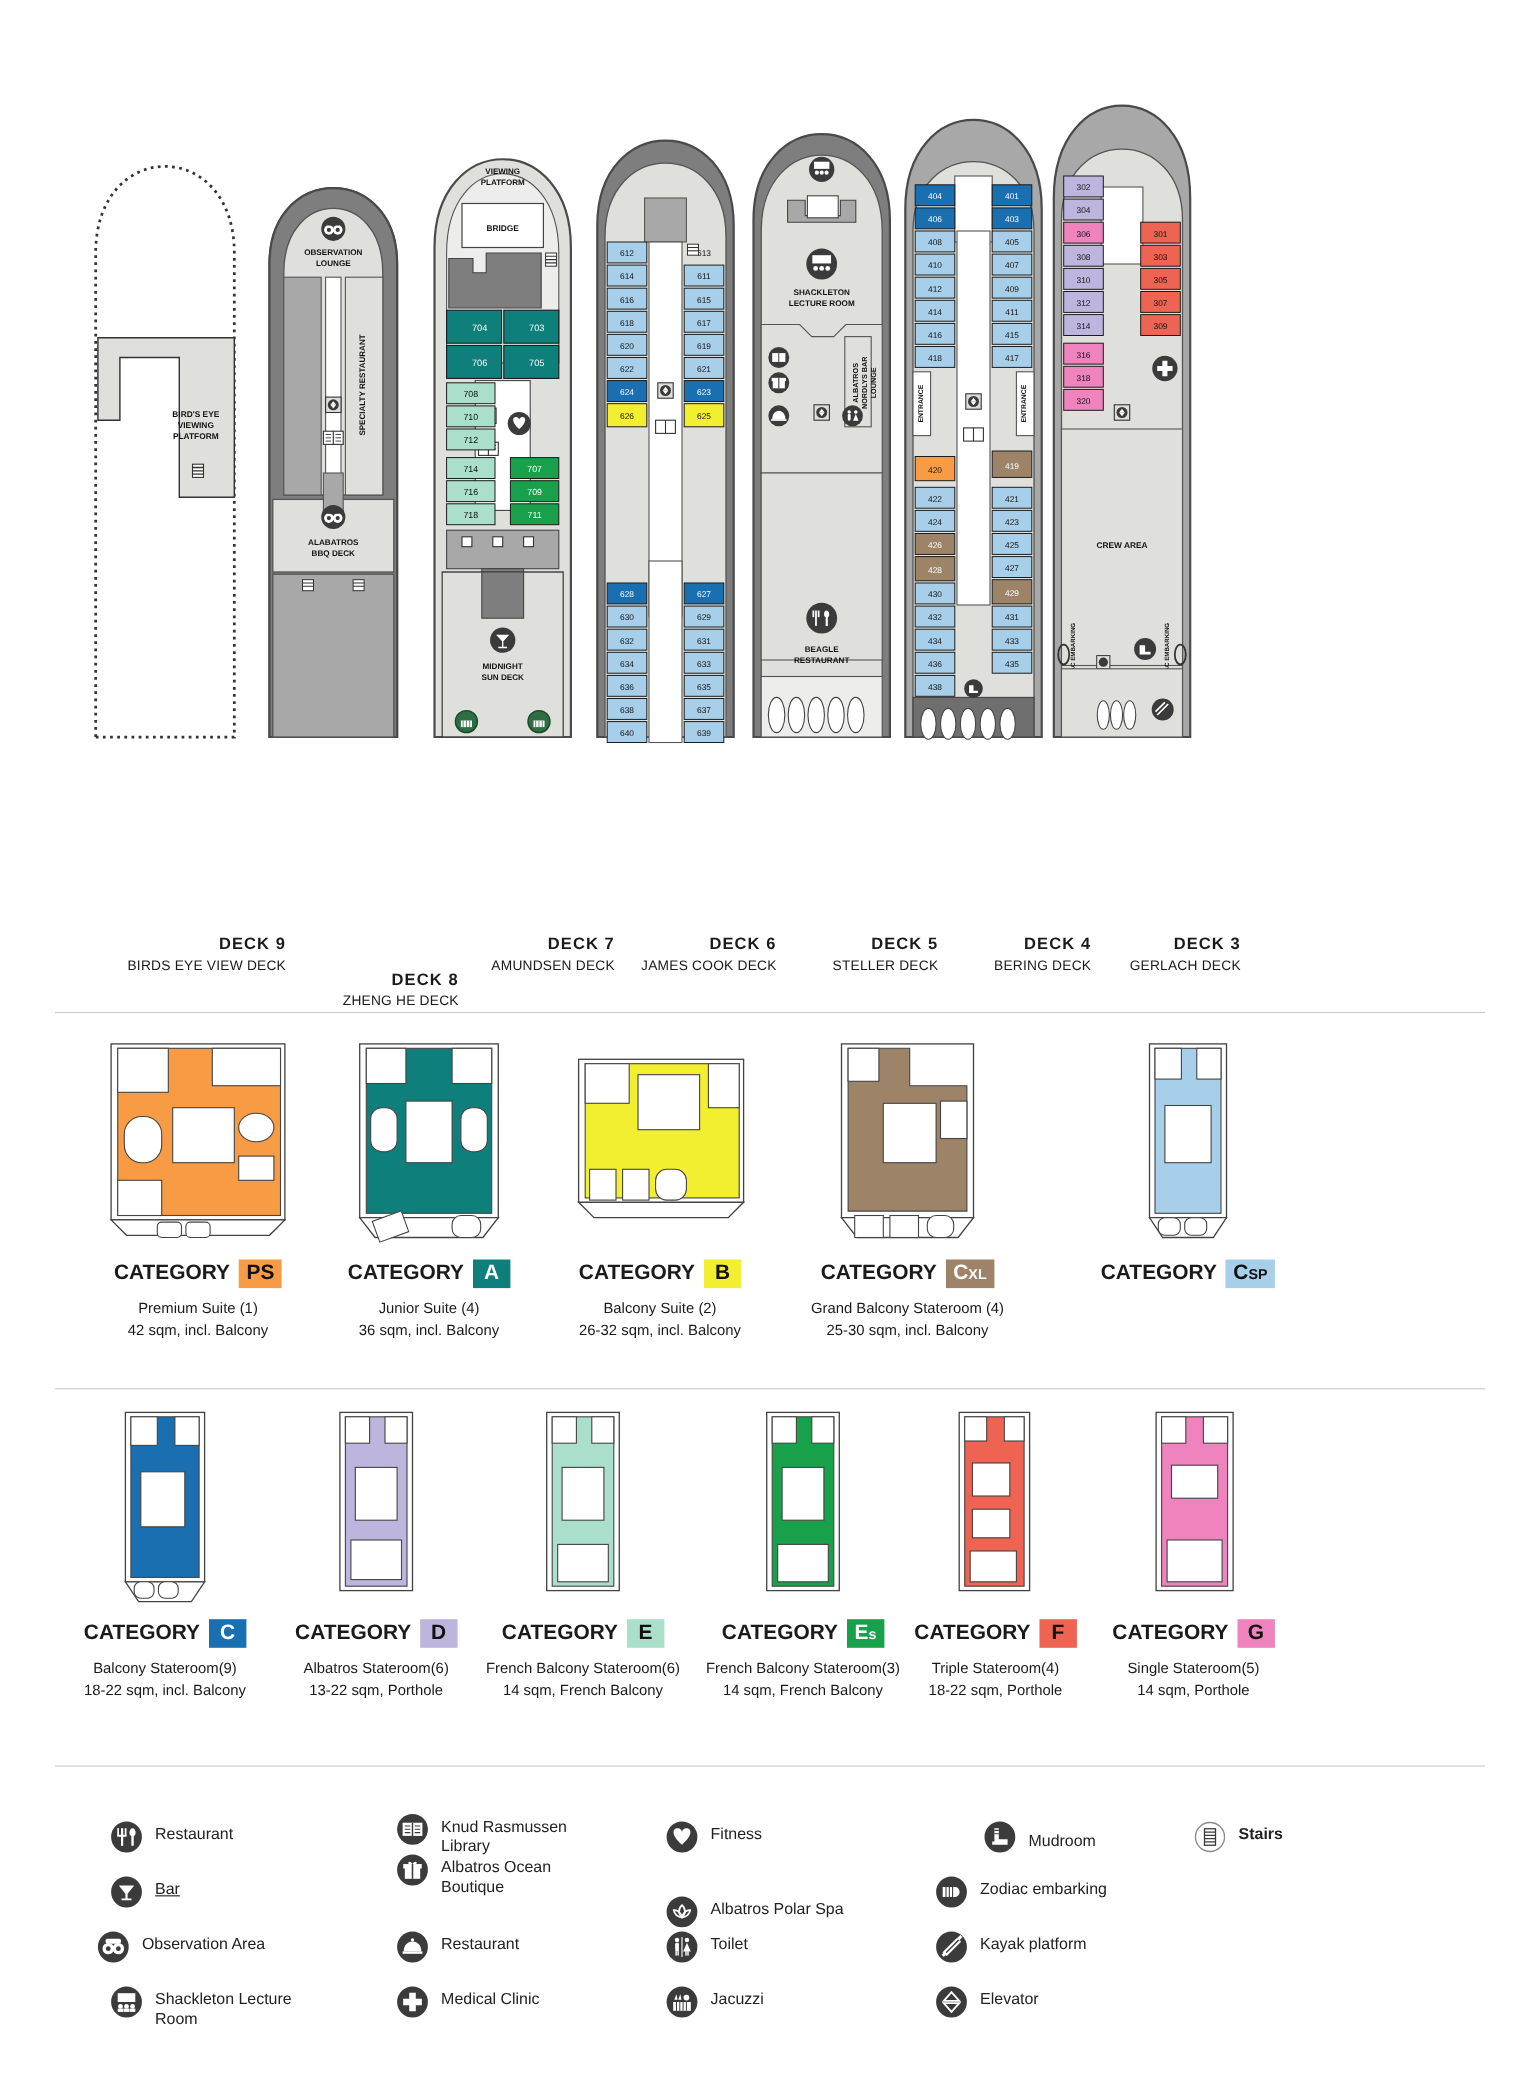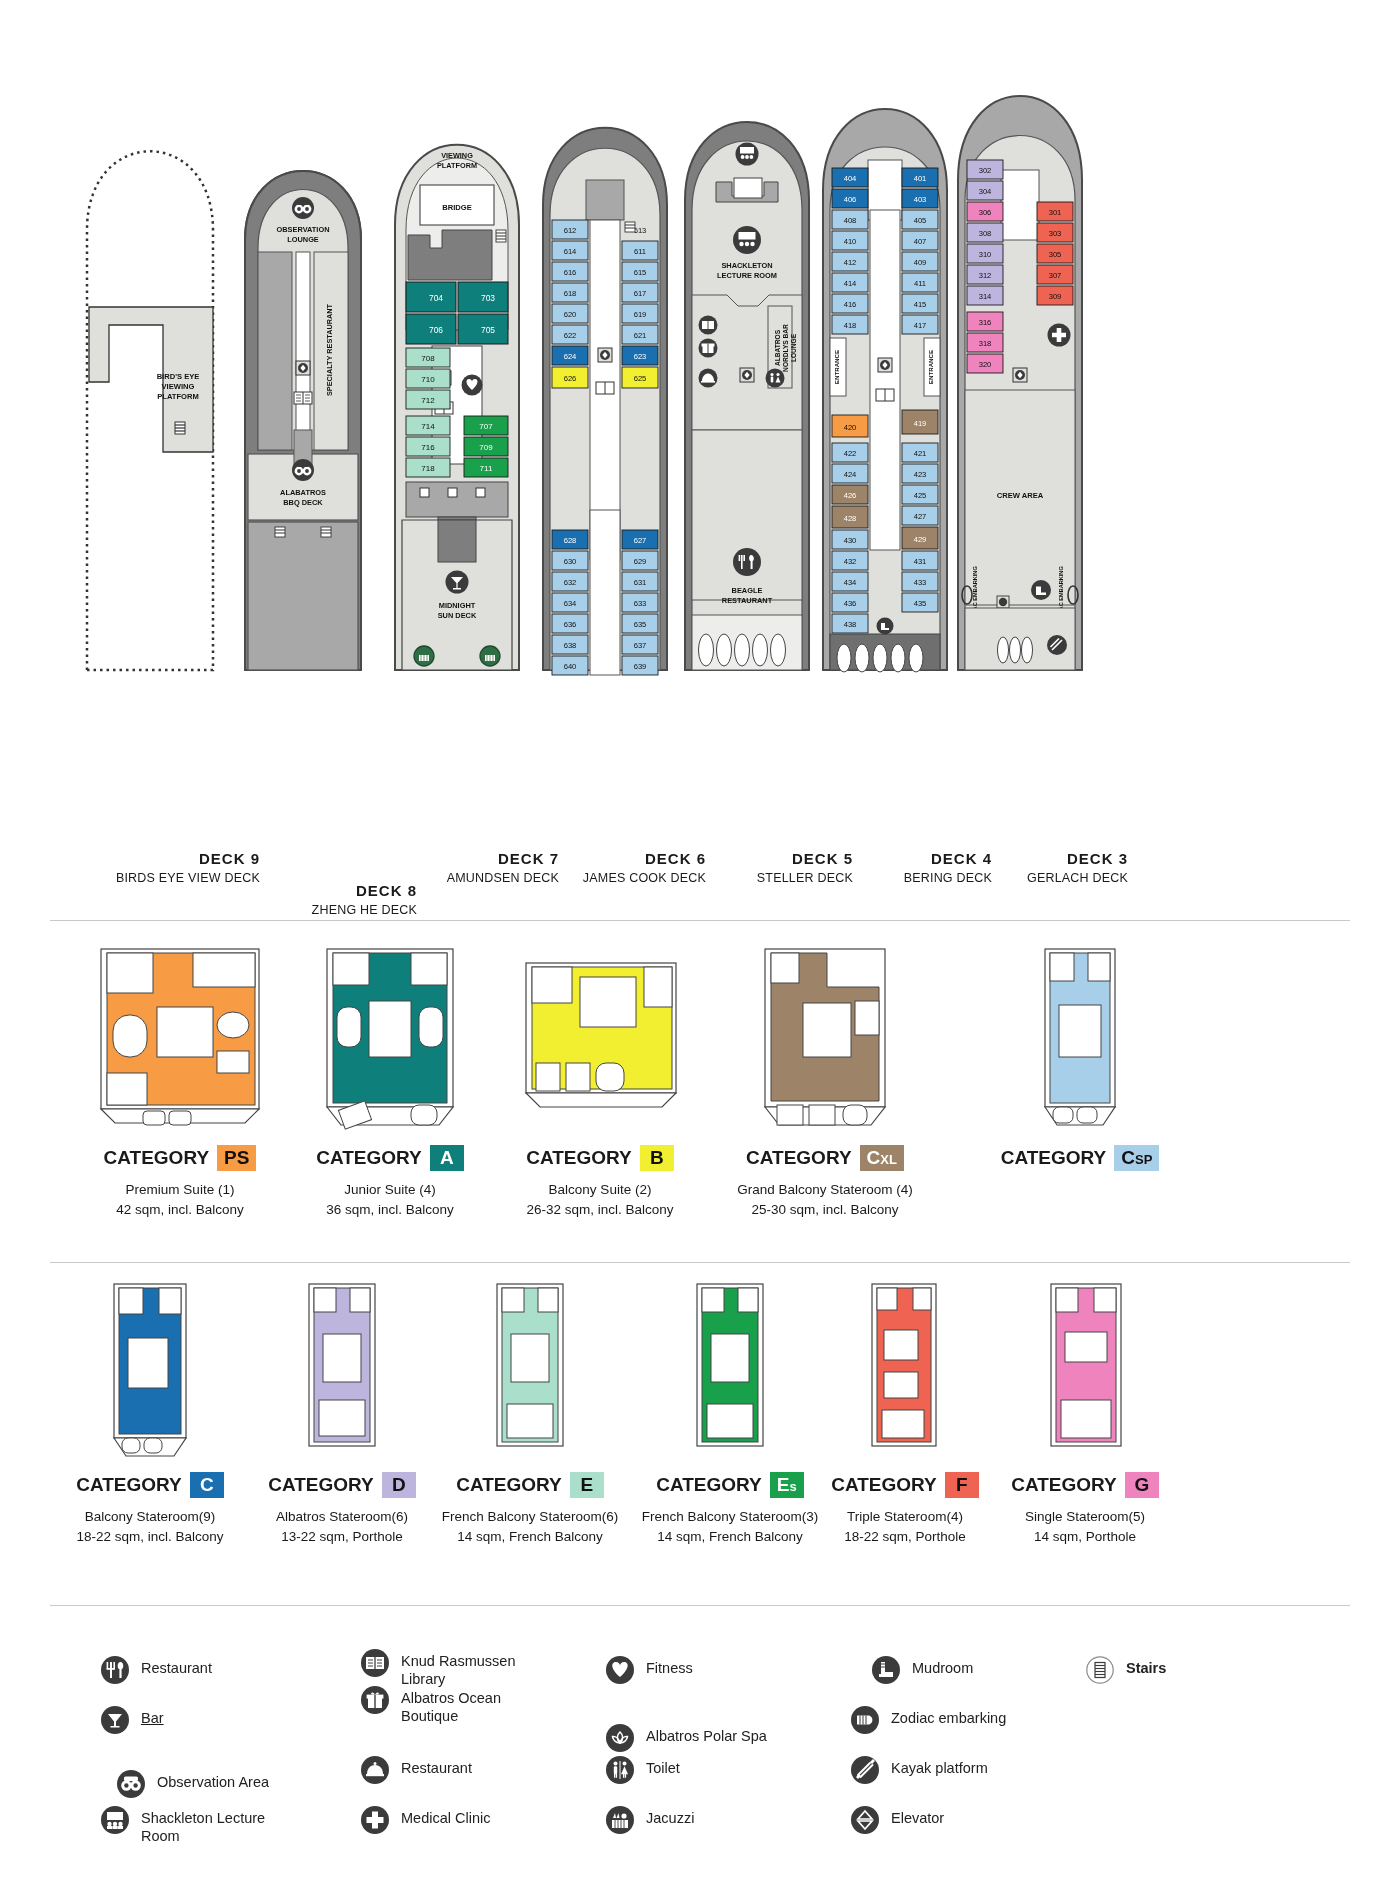--- a/index.html
+++ b/index.html
@@ -1007,21 +1007,21 @@
   </div>
   <div class="lg-item" style="left:100px; top:75px;text-decoration:underline;">
     <span class="lg-ico">
       <svg width="30" height="30" viewBox="0 0 30 30">
           <circle cx="15" cy="15" r="14" fill="#3b3b3b"></circle>
         <path d="M8 9 L22 9 L16 16.5 L16 21 L19.5 21 L19.5 22.6 L10.5 22.6 L10.5 21 L14 21 L14 16.5 Z" fill="#fff"></path>
         </svg>
     </span>
     <span class="lg-text">Bar</span>
   </div>
-  <div class="lg-item" style="left:116px; top:125px;margin-top:14px;">
+  <div class="lg-item" style="left:88px; top:125px;">
     <span class="lg-ico">
       <svg width="30" height="30" viewBox="0 0 30 30">
           <circle cx="15" cy="15" r="14" fill="#3b3b3b"></circle>
         <circle cx="10.4" cy="16.5" r="5.2" fill="#fff"></circle>
           <circle cx="19.6" cy="16.5" r="5.2" fill="#fff"></circle>
         <circle cx="10.4" cy="16.5" r="2.2" fill="#3b3b3b"></circle>
           <circle cx="19.6" cy="16.5" r="2.2" fill="#3b3b3b"></circle>
         <rect x="8" y="7.5" width="14" height="4.5" rx="1.6" fill="#fff"></rect>
         </svg>
     </span>
@@ -1152,21 +1152,21 @@
         <g fill="#fff">
             <path d="M8 13 L10 8 L11 13 Z"></path>
             <path d="M11.5 13 L13.5 8 L14.5 13 Z"></path>
         <circle cx="19" cy="11" r="2.6"></circle>
           </g>
         </svg>
     </span>
     <span class="lg-text">Jacuzzi</span>
   </div>
 
-  <div class="lg-item" style="left:871px; top:25px;">
+  <div class="lg-item" style="left:894px; top:25px;align-items:center;">
     <span class="lg-ico">
       <svg width="30" height="30" viewBox="0 0 30 30">
           <circle cx="15" cy="15" r="14" fill="#3b3b3b"></circle>
         <path d="M10 7 L14 7 L14 17 L22 17 L22 22 L8 22 L8 19 L10 19 Z" fill="#fff"></path>
         <line x1="10" y1="9" x2="14" y2="9" stroke="#3b3b3b" stroke-width="1"></line>
         <line x1="10" y1="12" x2="14" y2="12" stroke="#3b3b3b" stroke-width="1"></line>
         </svg>
     </span>
     <span class="lg-text">Mudroom</span>
   </div>

